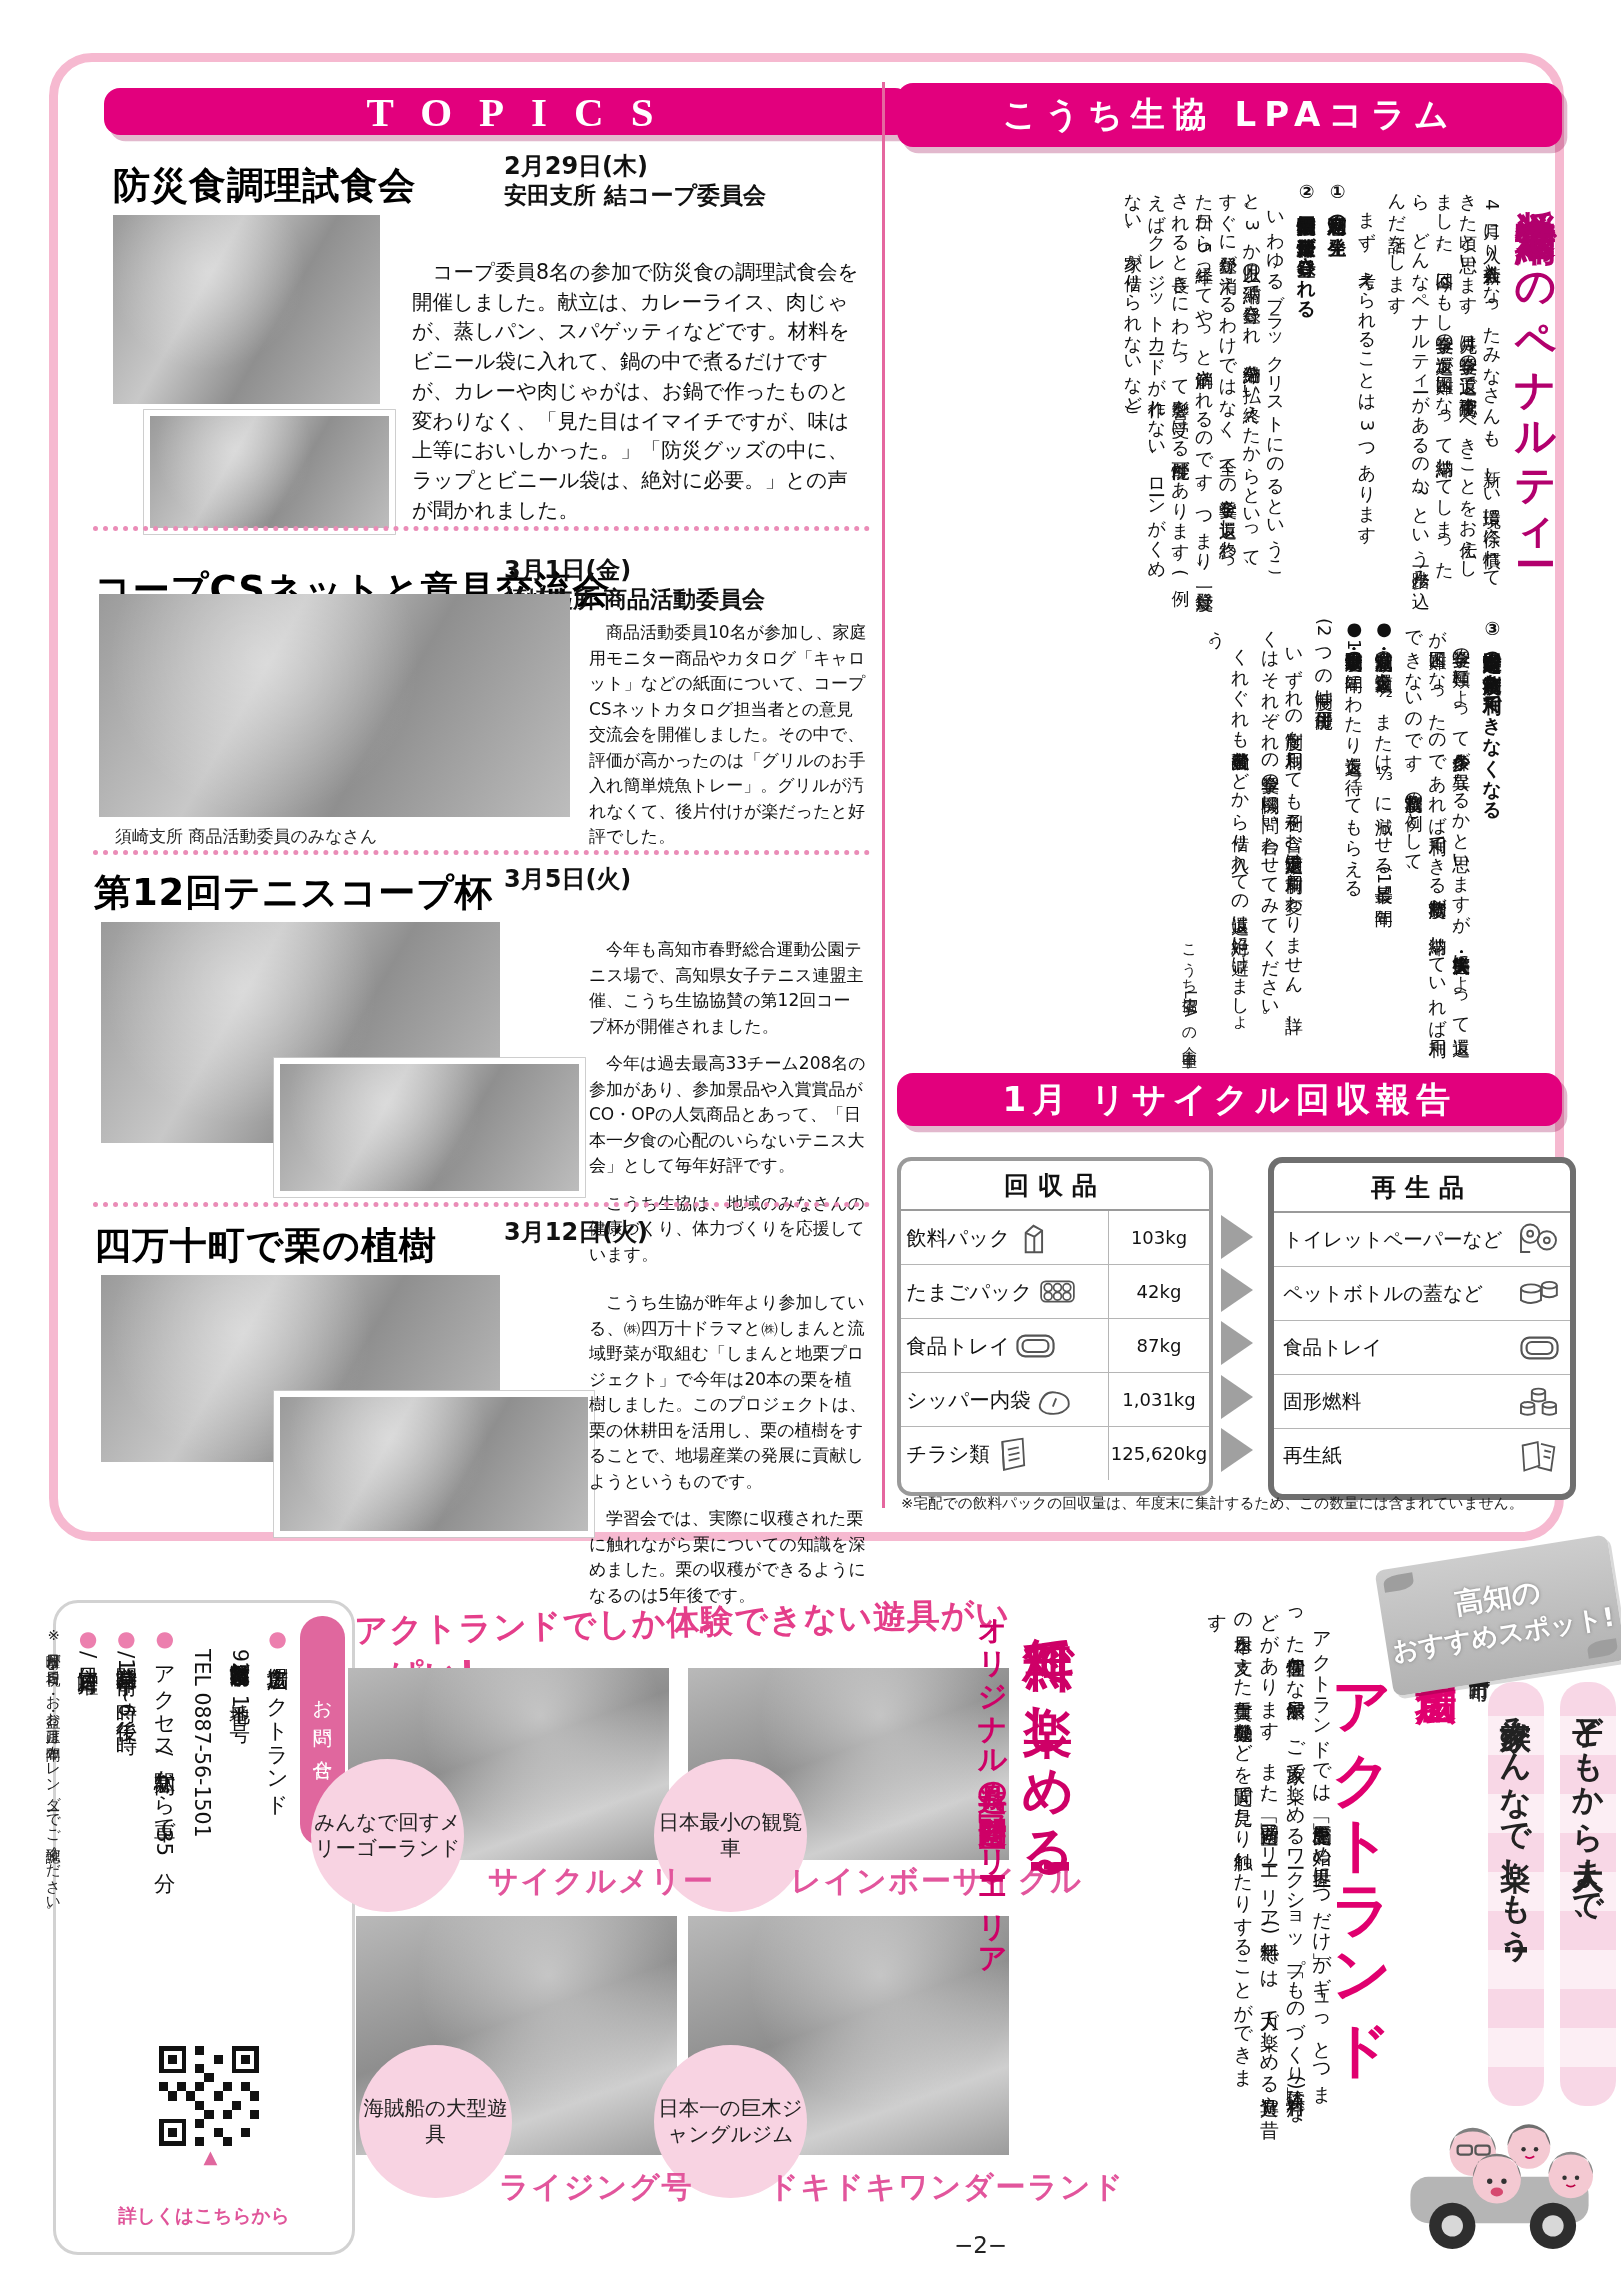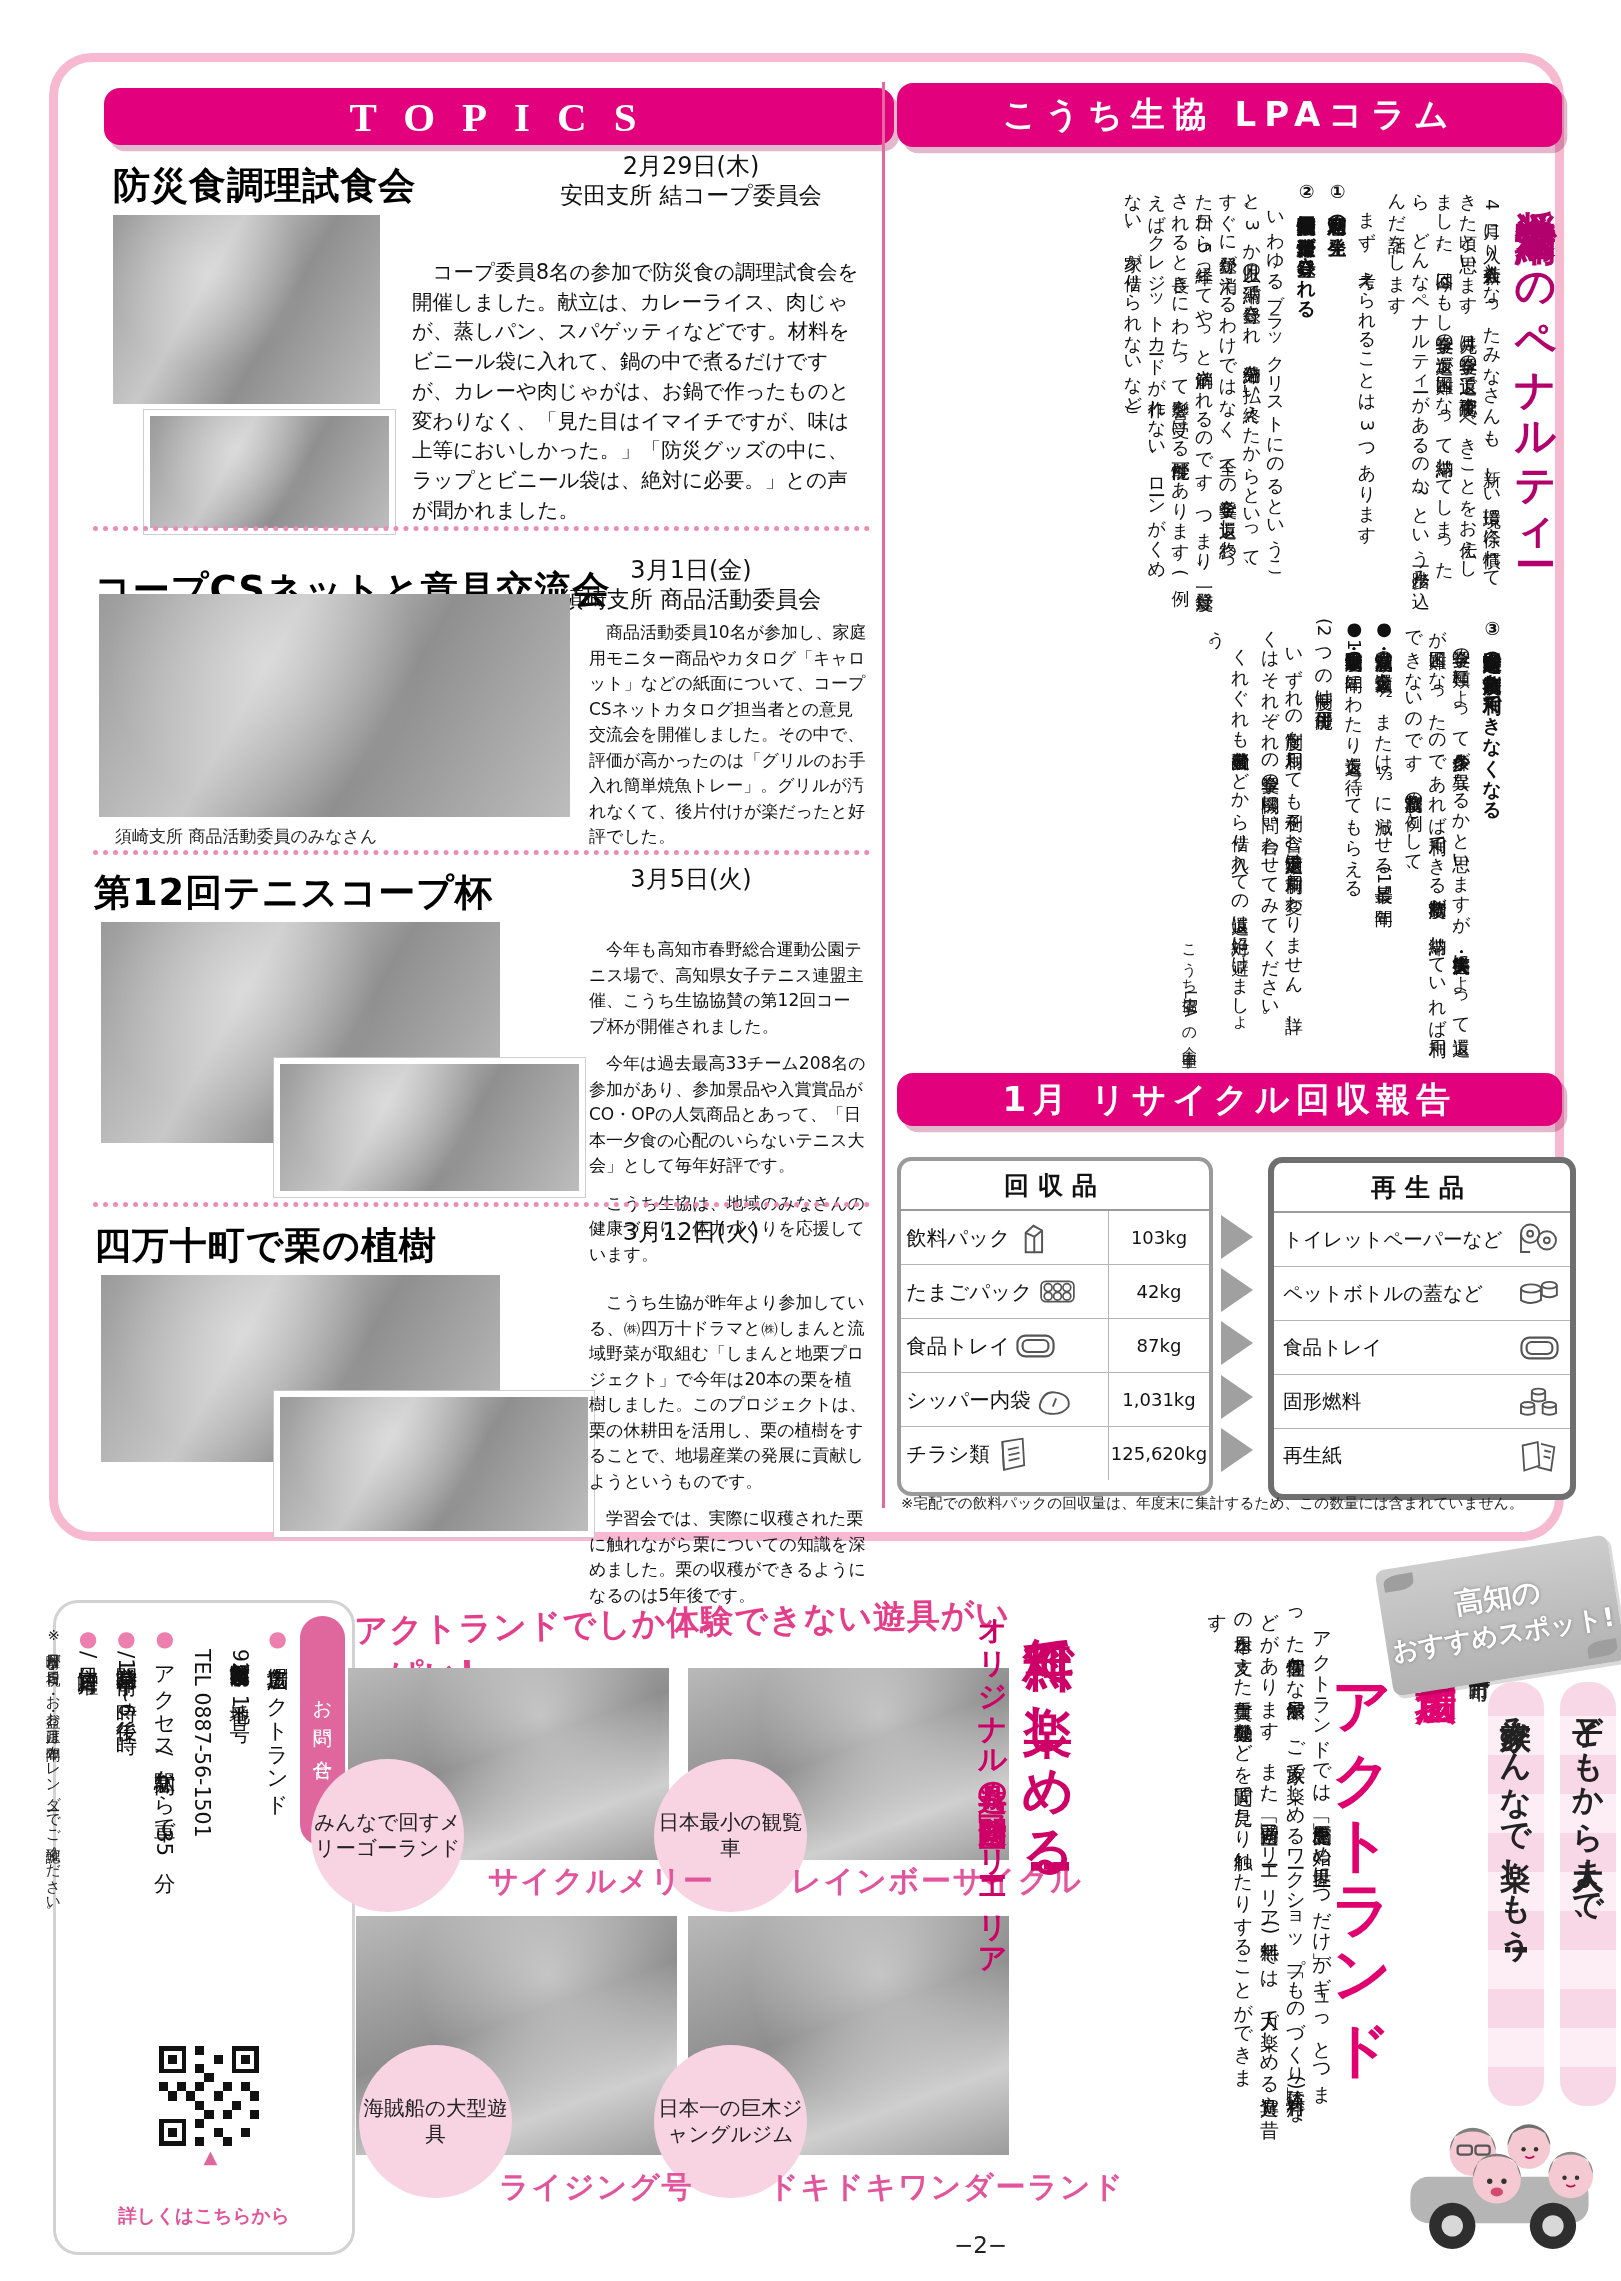--- a/index.html
+++ b/index.html
@@ -5,29 +5,29 @@
   html,body{margin:0;padding:0;background:#fff;}
   .page{position:relative;width:1622px;height:2281px;background:#fff;overflow:hidden;
         font-family:"DejaVu Sans","Liberation Sans",sans-serif;color:#111;}
   .vrl{writing-mode:vertical-rl;text-orientation:mixed;}
   
   .mainbox{position:absolute;left:49px;top:53px;width:1497px;height:1470px;
            border:9.8px solid #f6b9d0;border-radius:43px;background:#fff;}
   .bar{position:absolute;background:#e2007d;border-radius:16px;color:#fff;
        display:flex;align-items:center;justify-content:center;
        box-shadow:5.3px 6.2px 0 rgba(150,0,75,.28);}
-  .topics-bar{left:46px;top:26px;width:775px;height:57px;
+  .topics-bar{left:46px;top:26px;width:775px;height:47px;
       font-family:"Liberation Serif","DejaVu Serif",serif;font-weight:700;
-      font-size:41px;letter-spacing:27px;padding-left:15px;}
+      font-size:41px;letter-spacing:27px;padding-left:32px;}
   .lpa-bar{left:839px;top:21.4px;width:665px;height:64px;font-size:34px;font-weight:600;letter-spacing:8px;}
   .recycle-bar{left:839px;top:1011px;width:665px;height:53px;font-size:34px;font-weight:600;letter-spacing:6.2px;}
   .divider{position:absolute;left:824px;top:19.6px;width:2.7px;height:1426px;background:#e5679f;}
   
   .atitle{position:absolute;font-size:37px;font-weight:800;letter-spacing:0.9px;color:#000;}
-  .adate{position:absolute;text-align:center;line-height:1.25;}
+  .adate{position:absolute;text-align:left;line-height:1.25;font-weight:bold;}
   .adate .d{font-size:24px;} .adate .o{font-size:23px;}
   .abody{position:absolute;line-height:1.5;}
   .abody p{margin:12px;text-indent:1em;}
   .a1body{font-size:20.5px;line-height:1.45;}
   .asm{font-size:17px;}
   .photo{position:absolute;background:
       radial-gradient(circle at 35% 30%, rgba(255,255,255,.35), rgba(0,0,0,0) 45%),
       linear-gradient(120deg,#9a9a9a,#c8c8c8 35%,#8f8f8f 60%,#bdbdbd);}
   .photo.ovl{border:6.2px solid #fff;box-shadow:0 0 0 0.9px #c9c9c9;}
   .pcaption{position:absolute;font-size:17px;color:#222;}

